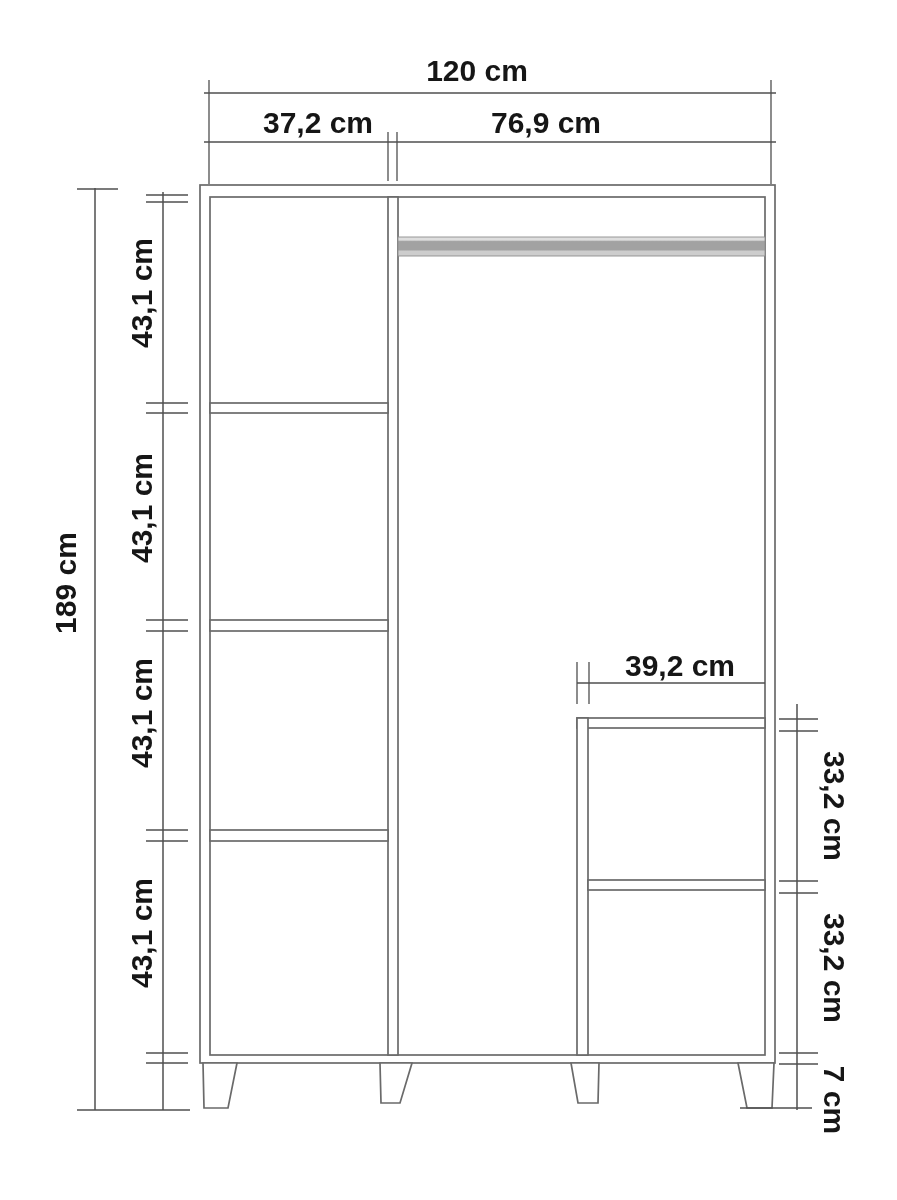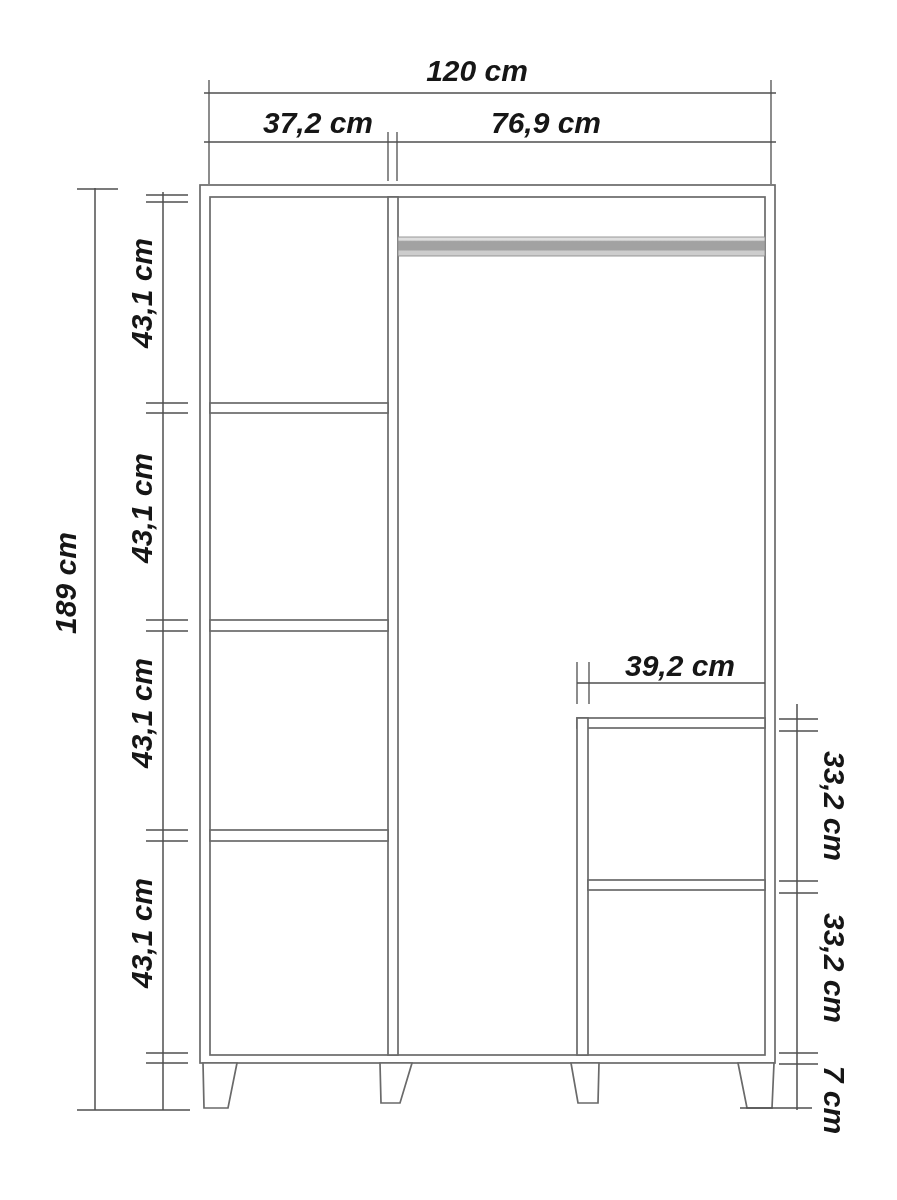--- a/index.html
+++ b/index.html
@@ -2,21 +2,21 @@
 <html style="--line: #6a6a6a; --dim-line: #4f4f4f; --text: #161616; --rail-mid: #a2a2a2; --rail-light: #dedede; --background: #ffffff;"><head>
 <meta charset="utf-8">
 <style>
   :root{
     --line:#6a6a6a;
     --dim-line:#4f4f4f;
     --text:#161616;
     --background:#ffffff;
   }
   html,body{margin:0;padding:0;background:var(--background);}
-  .page{width:897px;height:1200px;position:relative;background:var(--background);overflow:hidden;font-style:italic;}
+  .page{width:897px;height:1200px;position:relative;background:var(--background);overflow:hidden;}
   svg{display:block;}
   .wall{fill:#ffffff;stroke:var(--line);stroke-width:1.7;}
   .frame{fill:none;stroke:var(--line);stroke-width:1.7;}
   .leg{fill:#ffffff;stroke:var(--line);stroke-width:1.7;}
   .dim{stroke:var(--dim-line);stroke-width:1.5;fill:none;}
   .tick{stroke:var(--dim-line);stroke-width:1.3;fill:none;}
   .rail{stroke:#8f8f8f;stroke-width:0.9;}
   text{
     font-family:"Liberation Sans","DejaVu Sans",sans-serif;
     font-weight:bold;

